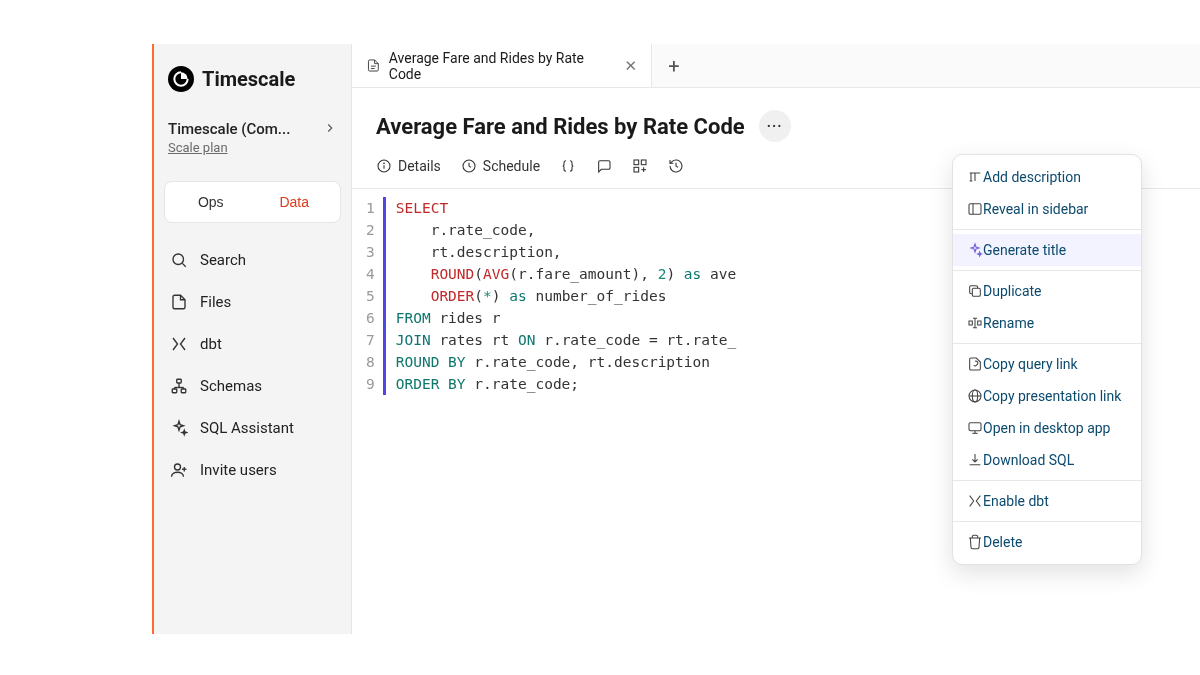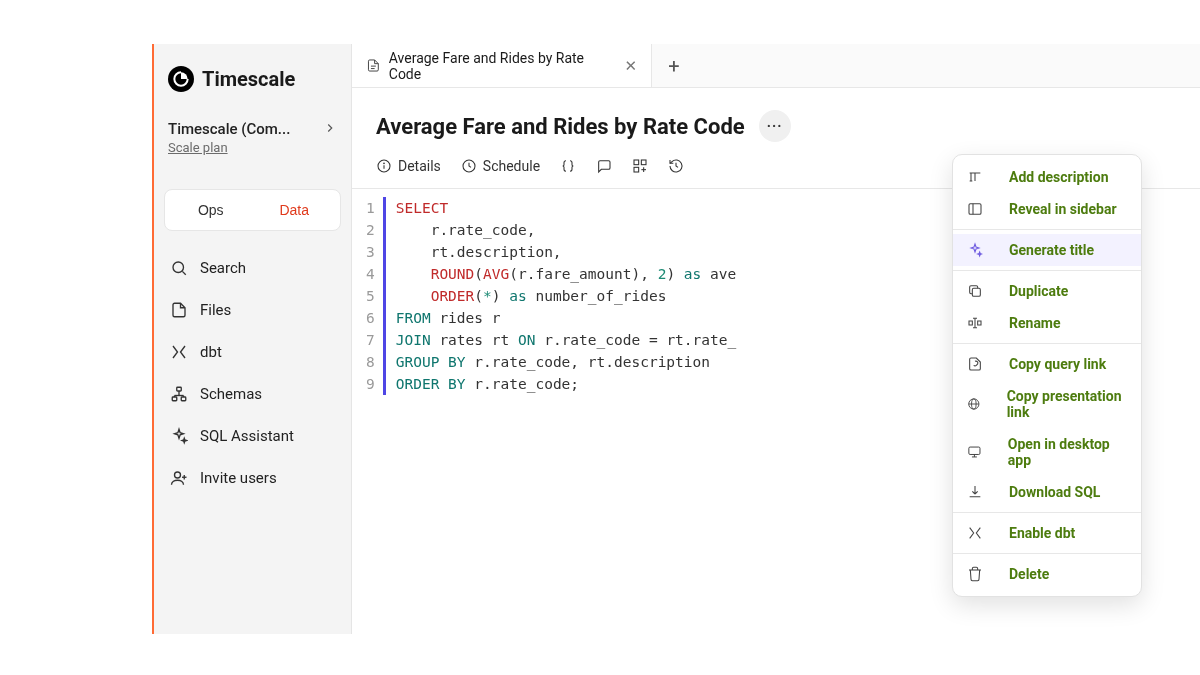--- a/index.html
+++ b/index.html
@@ -55,21 +55,21 @@
     white-space: nowrap; overflow: hidden; text-overflow: ellipsis;
     max-width: 150px;
     color:#222;
   }
   .workspace-plan { font-size: 13px; color: #6b6b6b; text-decoration: underline; }
   .workspace-chevron {
     position:absolute; right:14px; top:10px;
     color:#555;
   }
   .tab-toggle {
-    margin: 20px 10px 12px 10px;
+    margin: 12px 10px 12px 10px;
     background: #fff;
     border-radius: 8px;
     display: flex;
     padding: 4px;
     border:1px solid #e6e6e6;
   }
   .tab-toggle button {
     flex:1;
     border:none; background:none;
     font-size:14px; font-weight:500;
@@ -177,25 +177,24 @@
     width:190px;
     background:#fff;
     border:1px solid #e2e2e2;
     border-radius:10px;
     box-shadow:0 8px 24px rgba(0,0,0,0.12);
     padding:6px 0;
     font-size:14px;
     z-index:50;
   }
   .context-menu .mi {
-    display:flex; align-items:center; gap:26px;
+    display:flex; align-items:center; gap:0;
     padding:8px 14px;
     cursor:pointer;
-    color:#4d7c0f;
-    font-weight:bold;
+    color:#0c4a6e;
   }
   .context-menu .mi.highlight { background:#f3f2ff; }
   .context-menu .divider {
     height:1px; background:#e7e7e7; margin:4px 0;
   }
   .context-menu svg { width:16px; height:16px; stroke:#444; fill:none; stroke-width:1.6; }
   .context-menu .purple svg { stroke:#6d5ae0; }
 </style>
 </head>
 <body>
@@ -357,21 +356,21 @@
           <div>9</div>
       </div>
       <div class="cursor-col" style="height:198px;"></div>
       <div class="code"><span class="kw-sel">SELECT</span>
     r.rate_code,
     rt.description,
     <span class="kw-sel">ROUND</span>(<span class="kw-sel">AVG</span>(r.fare_amount), <span class="num">2</span>) <span class="kw-blue">as</span> ave
     <span class="kw-sel">ORDER</span>(<span class="kw-teal">*</span>) <span class="kw-blue">as</span> number_of_rides
 <span class="kw-blue">FROM</span> rides r
 <span class="kw-blue">JOIN</span> rates rt <span class="kw-blue">ON</span> r.rate_code = rt.rate_
-<span class="kw-blue">GROUP BY</span> r.rate_code, rt.description
+<span class="kw-blue">ROUND BY</span> r.rate_code, rt.description
 <span class="kw-blue">ORDER BY</span> r.rate_code;</div>
     </div>
 
     <div class="context-menu">
       <div class="mi">
         <svg viewBox="0 0 24 24">
             <path d="M4 6h16M6 6v12M12 6v12M4 18h4"></path>
           </svg>
         <span>Add description</span>
       </div>

